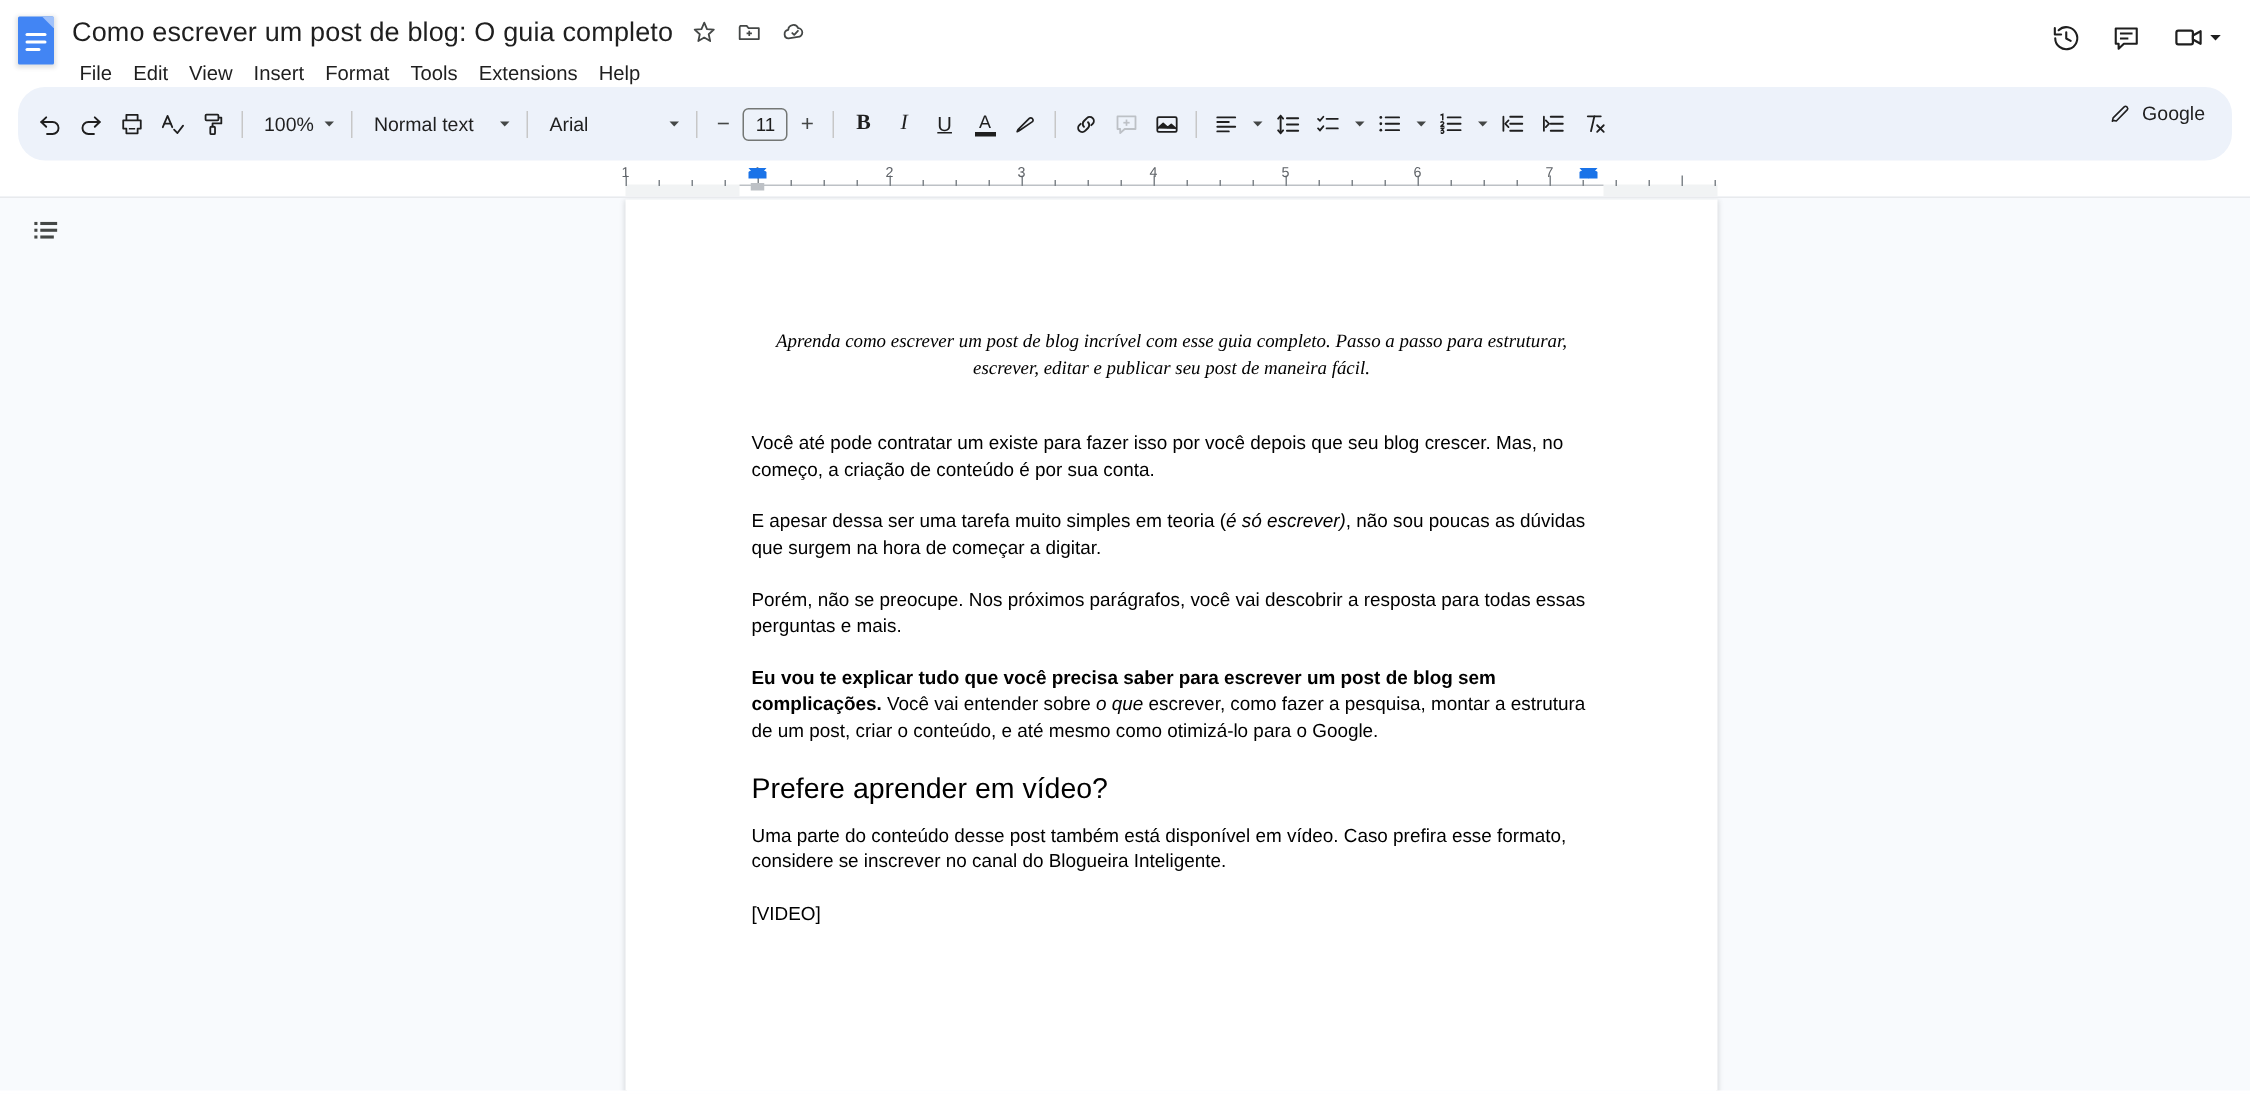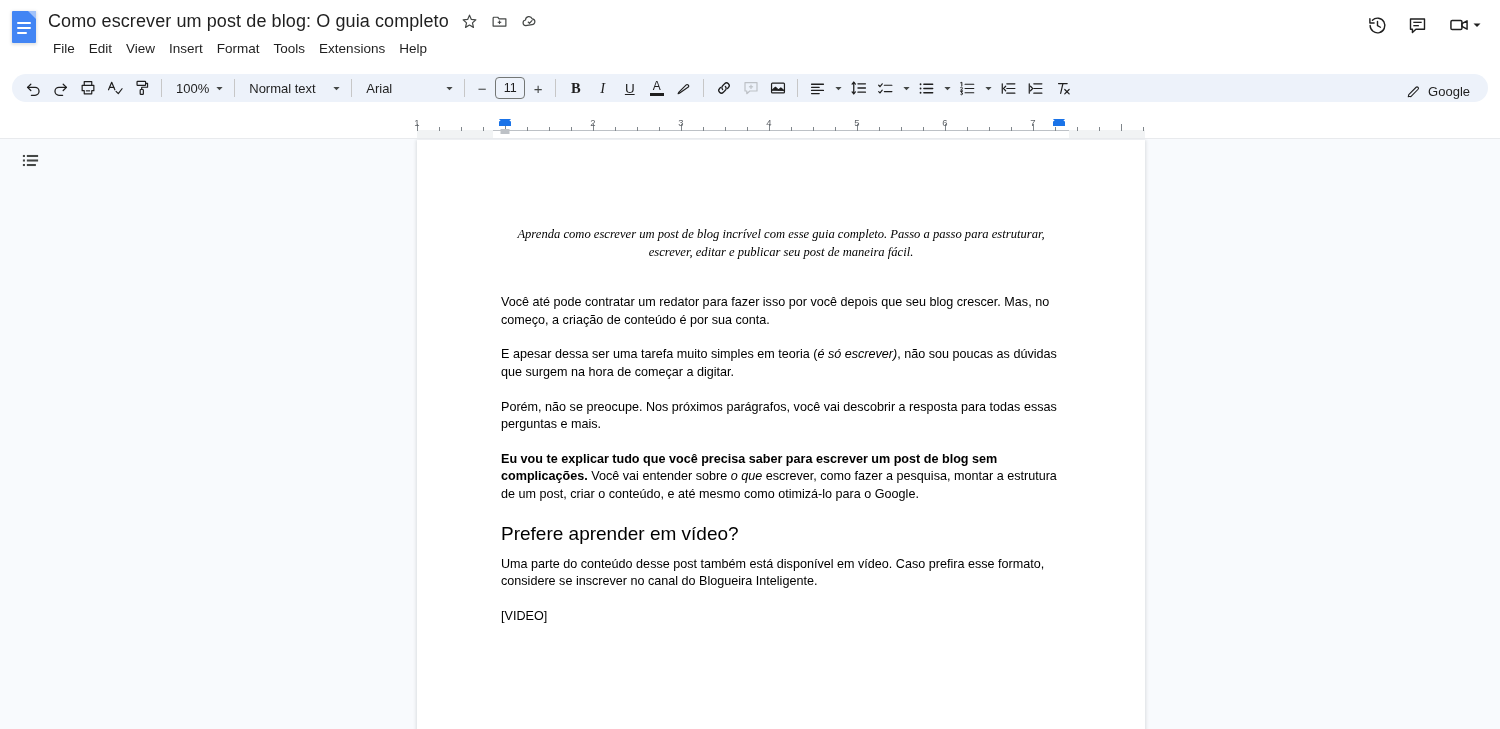--- a/index.html
+++ b/index.html
@@ -90,23 +90,23 @@
   }
   .meet-btn {
     display: flex; align-items: center; gap: 2px;
     height: 34px; padding: 0 6px 0 8px;
     border-radius: 17px; cursor: pointer;
   }
 
   
   .toolbar-wrap {
     position: relative;
-    height: 28px;
+    height: 49px;
     background: #edf2fa;
-    margin: 16px 12px;
+    margin: 0 12px;
     border-radius: 18px;
     display: flex;
     align-items: center;
     padding: 0 8px;
   }
   .tb-btn {
     width: 27px; height: 27px;
     display: flex; align-items: center; justify-content: center;
     border-radius: 4px;
     cursor: pointer;
@@ -676,21 +676,21 @@
       </svg>
     </div>
   </div>
 
   <div class="page">
     <div class="page-inner doc">
 
       <p class="para lead">Aprenda como escrever um post de blog incrível com esse guia completo. Passo a passo para estruturar, escrever, editar e publicar seu post de maneira fácil.</p>
 
 
-      <p class="para">Você até pode contratar um redator para fazer isso por você depois que seu blog crescer. Mas, no começo, a criação de conteúdo é por sua conta.</p>
+      <p class="para">Você até pode contratar um existe para fazer isso por você depois que seu blog crescer. Mas, no começo, a criação de conteúdo é por sua conta.</p>
 
       <p class="para"><span>E apesar dessa ser uma tarefa muito simples em teoria (</span><span class="ital">é só escrever)</span><span>, não sou poucas as dúvidas que surgem na hora de começar a digitar.</span></p>
 
 
       <p class="para">Porém, não se preocupe. Nos próximos parágrafos, você vai descobrir a resposta para todas essas perguntas e mais.</p>
 
       <p class="para"><span class="bold">Eu vou te explicar tudo que você precisa saber para escrever um post de blog sem complicações.</span><span> Você vai entender sobre </span><span class="ital">o que</span><span> escrever, como fazer a pesquisa, montar a estrutura de um post, criar o conteúdo, e até mesmo como otimizá-lo para o Google.</span></p>
 
 
       <h2 class="h2">Prefere aprender em vídeo?</h2>

